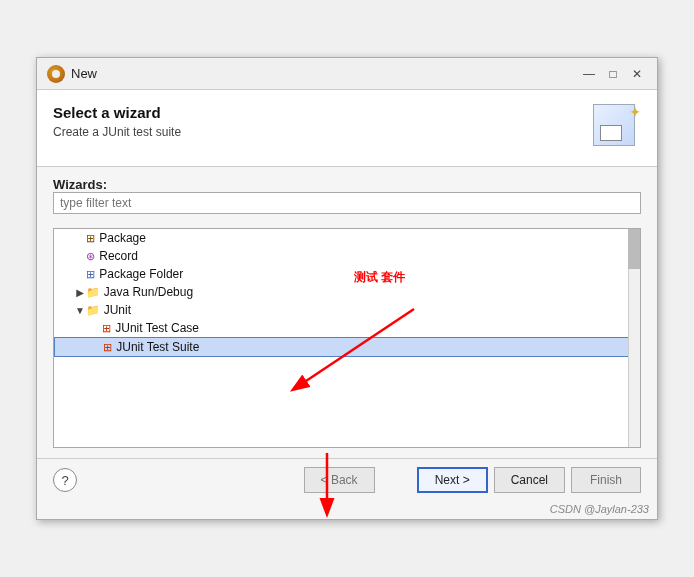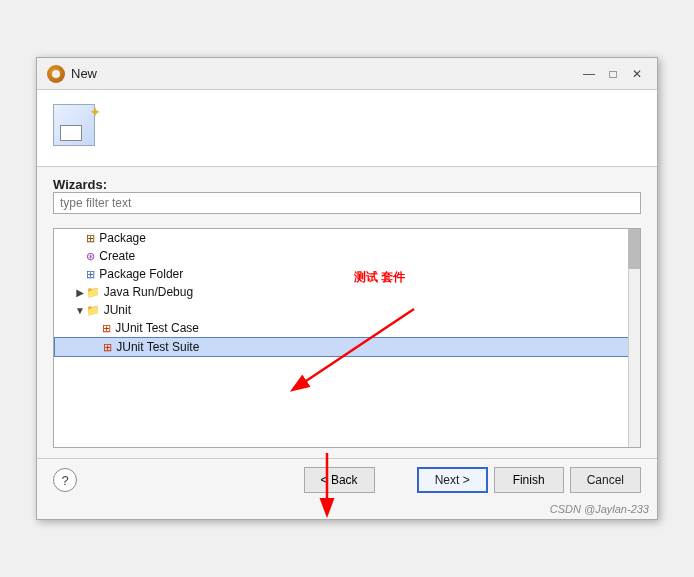--- a/index.html
+++ b/index.html
@@ -227,21 +227,21 @@
       cursor: pointer;
       color: #222;
       min-width: 70px;
       text-align: center;
     }
     .btn.primary {
       border: 2px solid #3366cc;
       background: #f0f4ff;
       margin-left: 36px;
     }
-    .btn:disabled { color: #000000; cursor: default; }
+    .btn:disabled { color: #737373; cursor: default; }
 
     .watermark {
       text-align: right;
       font-size: 11px;
       color: #888;
       padding: 2px 8px 4px;
       font-style: italic;
     }
 
     
@@ -263,20 +263,24 @@
       <span class="title-text">New</span>
     </div>
     <div class="title-controls">
       <button class="title-btn">—</button>
       <button class="title-btn">□</button>
       <button class="title-btn close">✕</button>
     </div>
   </div>
 
   <div class="header-section">
+    <div class="header-text">
+      <h2>Select a wizard</h2>
+      <p>Create a JUnit test suite</p>
+    </div>
     <div class="header-icon">
       <div class="wizard-icon"></div>
       <span class="wizard-sparkle">✦</span>
     </div>
   </div>
 
   <div class="content-section">
     <div class="wizards-label">Wizards:</div>
     <input class="filter-input" type="text" placeholder="type filter text" style="">
 
@@ -286,21 +290,21 @@
         <span class="indent" style="width:16px;"></span>
         <span class="expand-btn"></span>
         <span class="icon pkg-icon">⊞</span>
         <span>Package</span>
       </div>
 
       <div class="tree-item">
         <span class="indent" style="width:16px;"></span>
         <span class="expand-btn"></span>
         <span class="icon rec-icon">⊛</span>
-        <span>Create</span>
+        <span>Record</span>
       </div>
 
       <div class="tree-item">
         <span class="indent" style="width:16px;"></span>
         <span class="expand-btn"></span>
         <span class="icon src-icon">⊞</span>
         <span>Package Folder</span>
       </div>
 
       <div class="tree-item">
@@ -358,19 +362,19 @@
     </svg>
   </div>
 
   <div class="footer-section">
     <div class="footer-left">
       <button class="help-btn">?</button>
     </div>
     <div class="footer-buttons">
       <button class="btn" disabled="">&lt; Back</button>
       <button class="btn primary">Next &gt;</button>
+      <button class="btn">Cancel</button>
       <button class="btn" disabled="">Finish</button>
-      <button class="btn">Cancel</button>
     </div>
   </div>
 
   <div class="watermark">CSDN @Jaylan-233</div>
 </div>
 
 </body></html>

